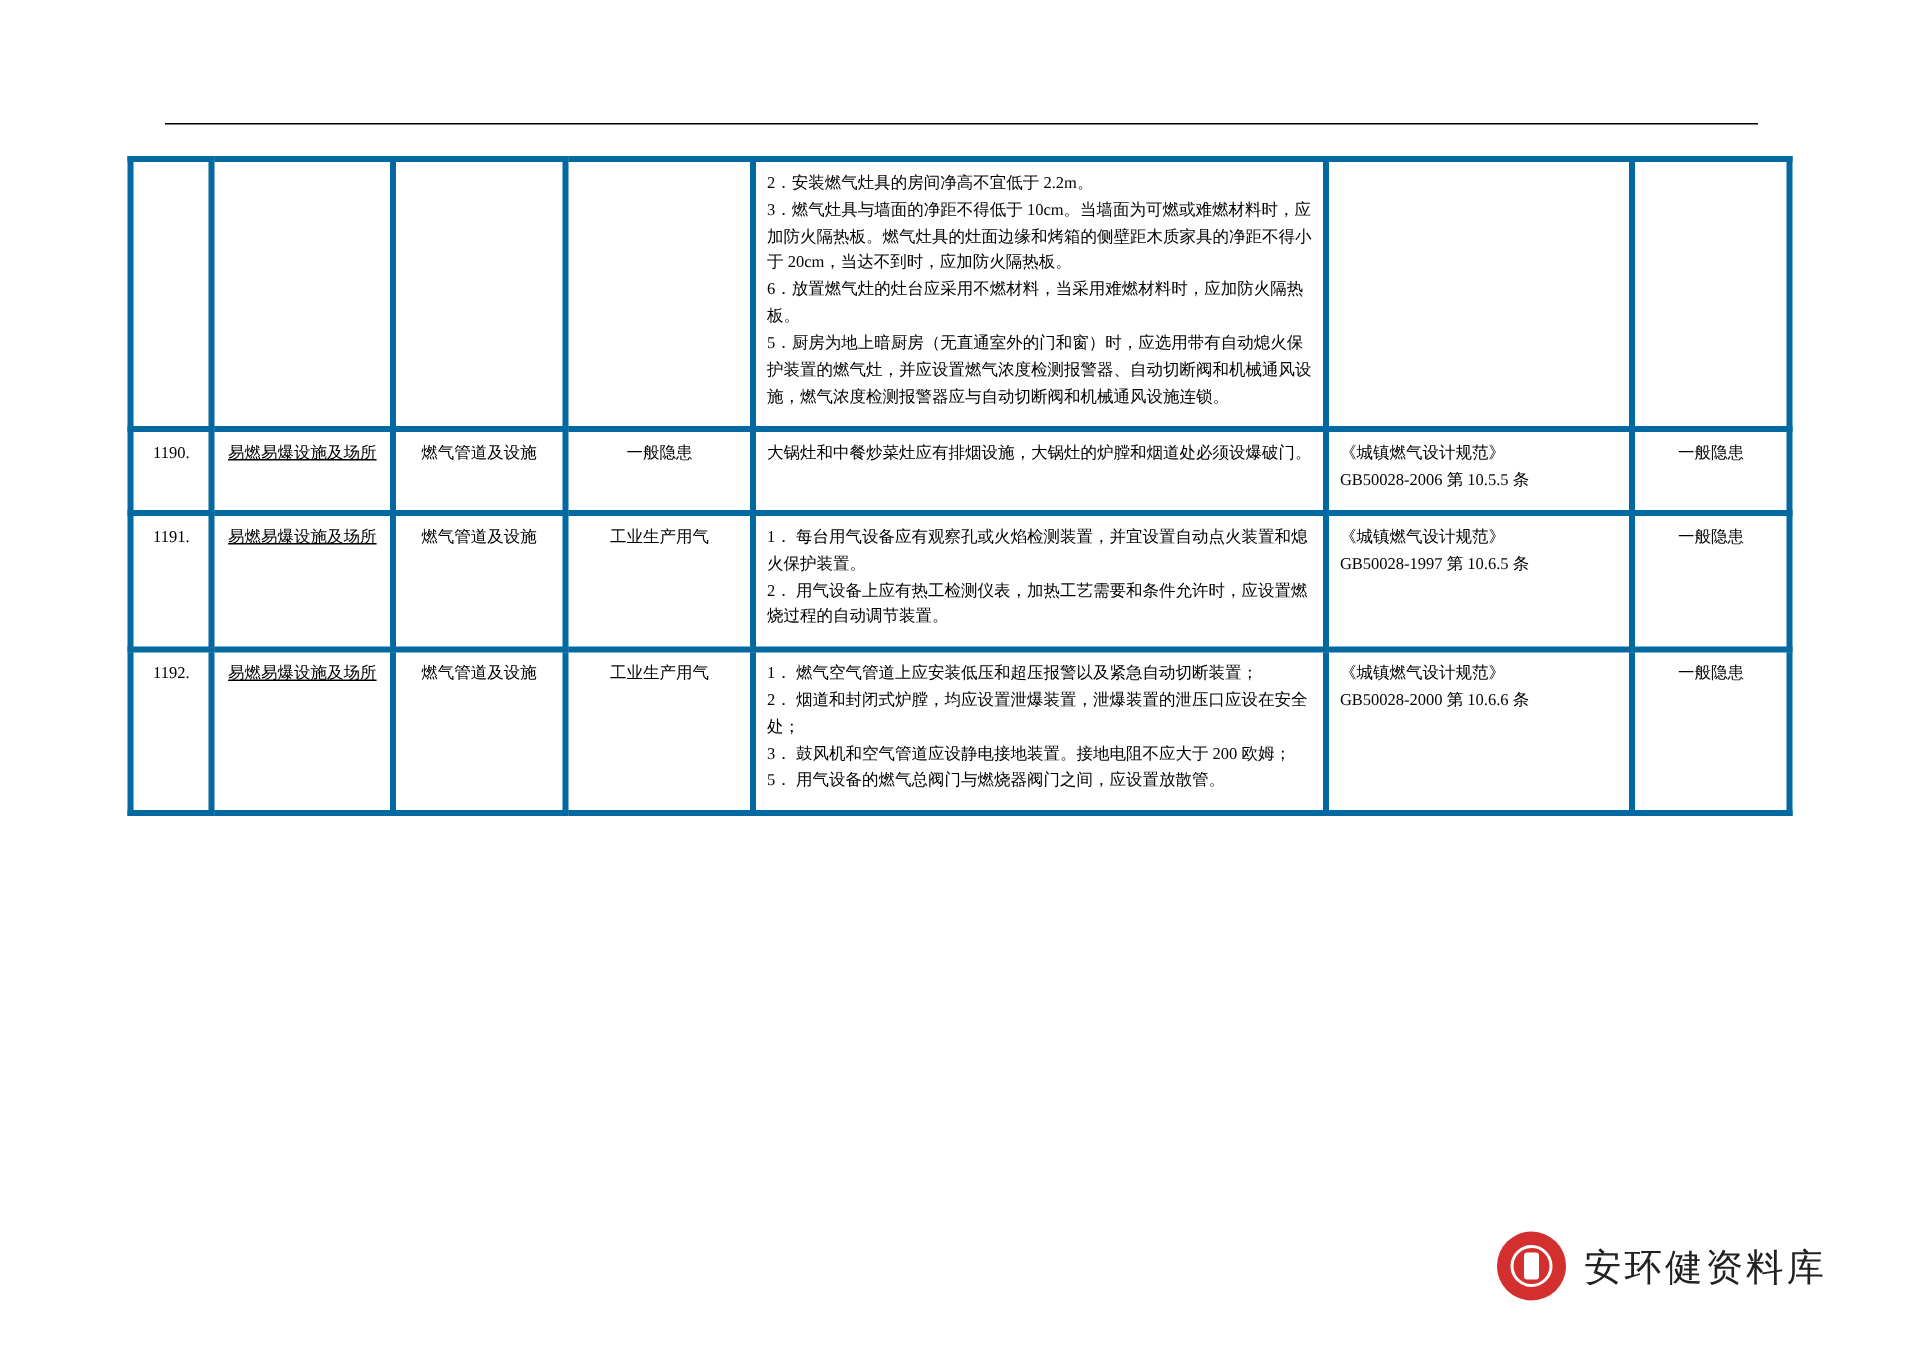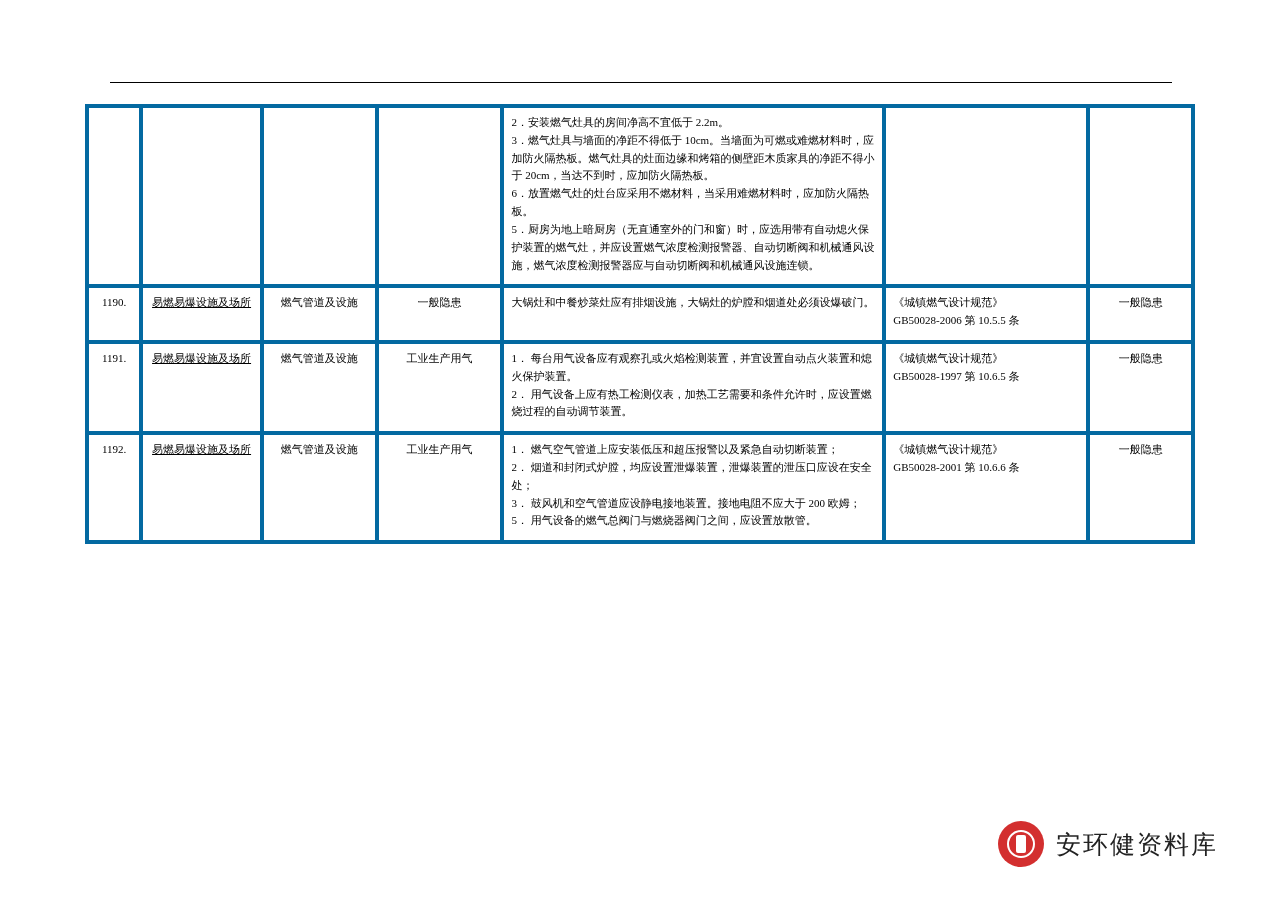--- a/index.html
+++ b/index.html
@@ -174,21 +174,21 @@
         <td class="c-sub">燃气管道及设施</td>
         <td class="c-type">工业生产用气</td>
         <td class="c-body">
           <div class="ln">1． 燃气空气管道上应安装低压和超压报警以及紧急自动切断装置；</div>
           <div class="ln">2． 烟道和封闭式炉膛，均应设置泄爆装置，泄爆装置的泄压口应设在安全处；</div>
           <div class="ln">3． 鼓风机和空气管道应设静电接地装置。接地电阻不应大于 200 欧姆；</div>
           <div class="ln">5． 用气设备的燃气总阀门与燃烧器阀门之间，应设置放散管。</div>
         </td>
         <td class="c-ref ref-cell">
           <span class="mid-text">《城镇燃气设计规范》</span>
-          <span class="mid-text">GB50028-2001 第 10.6.6 条</span>
+          <span class="mid-text">GB50028-2000 第 10.6.6 条</span>
         </td>
         <td class="c-level">一般隐患</td>
       </tr>
 
 
     </tbody>
   </table>
 
   <div class="brand">
     <div class="brand-logo"></div>

